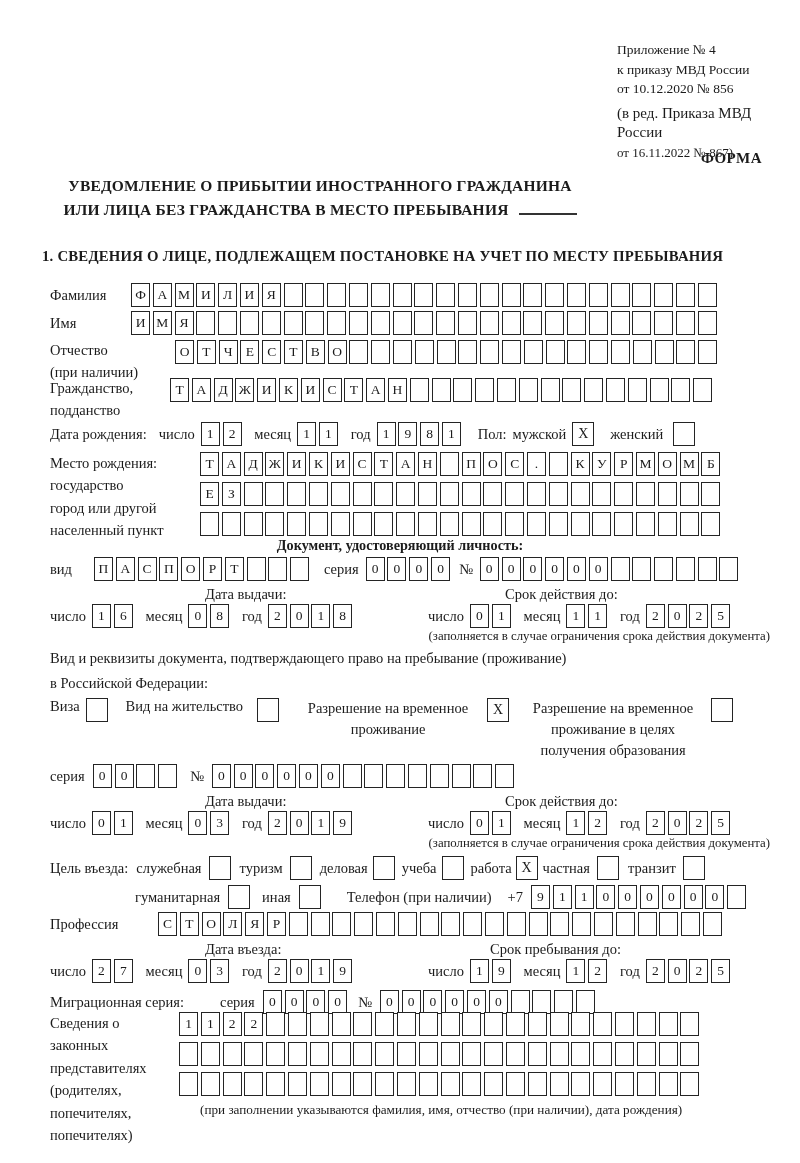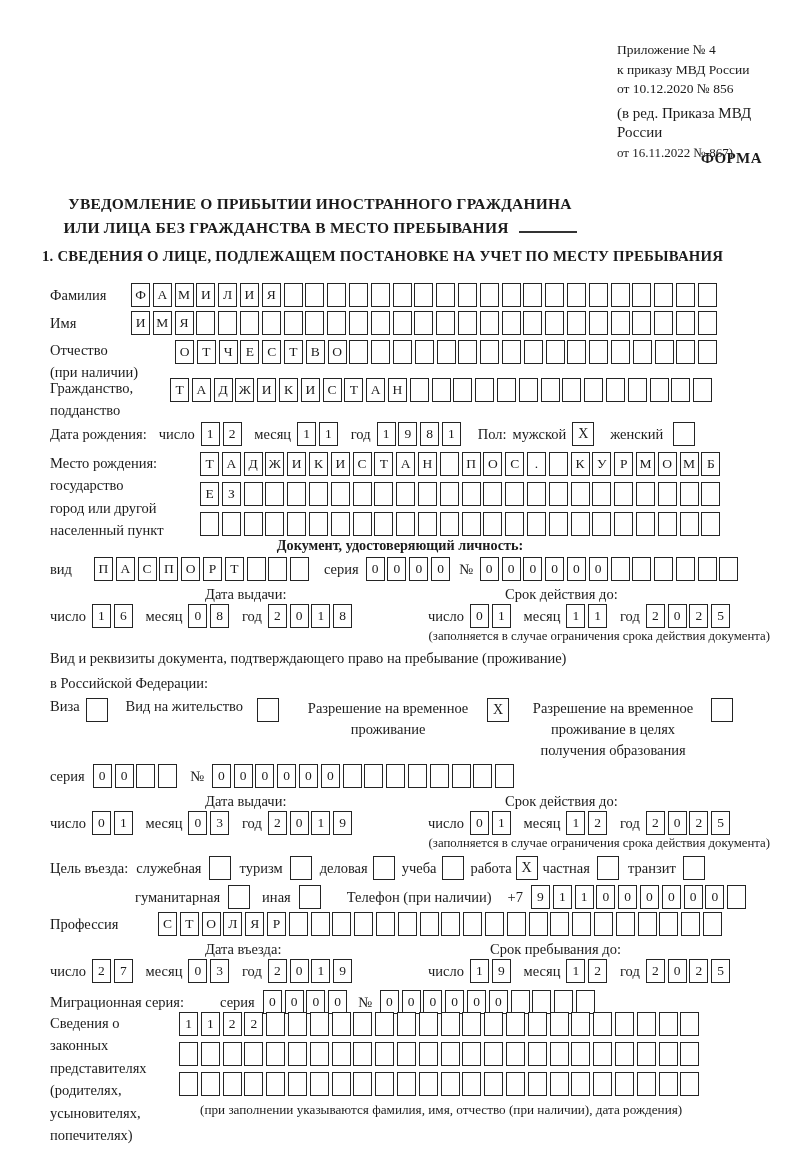--- a/index.html
+++ b/index.html
@@ -50,21 +50,21 @@
   <div class="abs annex" style="left:617px;top:40px;">
     <div>Приложение № 4</div>
     <div>к приказу МВД России</div>
     <div>от 10.12.2020 № 856</div>
     <div style="margin-top:5px;font-size:15px;">(в ред. Приказа МВД России</div>
     <div style="font-size:13px;">от 16.11.2022 № 867)</div>
   </div>
 
   <div class="abs bold" style="top:150px;left:0;right:38px;text-align:right;font-size:15px;letter-spacing:.5px;">ФОРМА</div>
 
-  <div class="abs title" style="top:192px;left:0;width:640px;">
+  <div class="abs title" style="top:174px;left:0;width:640px;">
     <div>УВЕДОМЛЕНИЕ О ПРИБЫТИИ ИНОСТРАННОГО ГРАЖДАНИНА</div>
     <div><span>ИЛИ ЛИЦА БЕЗ ГРАЖДАНСТВА В МЕСТО ПРЕБЫВАНИЯ</span><span class="blank"></span></div>
   </div>
 
   <div class="abs bold" style="top:248px;left:42px;font-size:14.8px;letter-spacing:.2px;">1. СВЕДЕНИЯ О ЛИЦЕ, ПОДЛЕЖАЩЕМ ПОСТАНОВКЕ НА УЧЕТ ПО МЕСТУ ПРЕБЫВАНИЯ</div>
 
   <div class="abs row" style="top:283px;left:50px;">
     <span class="lbl" style="width:81px;">Фамилия</span>
     <span class="cells"><span class="cell">Ф</span><span class="cell">А</span><span class="cell">М</span><span class="cell">И</span><span class="cell">Л</span><span class="cell">И</span><span class="cell">Я</span><span class="cell"></span><span class="cell"></span><span class="cell"></span><span class="cell"></span><span class="cell"></span><span class="cell"></span><span class="cell"></span><span class="cell"></span><span class="cell"></span><span class="cell"></span><span class="cell"></span><span class="cell"></span><span class="cell"></span><span class="cell"></span><span class="cell"></span><span class="cell"></span><span class="cell"></span><span class="cell"></span><span class="cell"></span><span class="cell"></span></span>
   </div>
@@ -250,21 +250,21 @@
     <span class="cells"><span class="cell">0</span><span class="cell">0</span><span class="cell">0</span><span class="cell">0</span></span>
     <span class="lbl" style="margin-left:8px;margin-right:8px;">№</span>
     <span class="cells"><span class="cell">0</span><span class="cell">0</span><span class="cell">0</span><span class="cell">0</span><span class="cell">0</span><span class="cell">0</span><span class="cell"></span><span class="cell"></span><span class="cell"></span><span class="cell"></span></span>
   </div>
 
   <div class="abs" style="top:1012px;left:50px;">
     <div class="labelcol">Сведения о</div>
     <div class="labelcol">законных</div>
     <div class="labelcol">представителях</div>
     <div class="labelcol">(родителях,</div>
-    <div class="labelcol">усыновителях,</div>
+    <div class="labelcol">попечителях,</div>
     <div class="labelcol">попечителях)</div>
   </div>
   <div class="abs cells" style="top:1012px;left:179px;"><span class="cell">1</span><span class="cell">1</span><span class="cell">2</span><span class="cell">2</span><span class="cell"></span><span class="cell"></span><span class="cell"></span><span class="cell"></span><span class="cell"></span><span class="cell"></span><span class="cell"></span><span class="cell"></span><span class="cell"></span><span class="cell"></span><span class="cell"></span><span class="cell"></span><span class="cell"></span><span class="cell"></span><span class="cell"></span><span class="cell"></span><span class="cell"></span><span class="cell"></span><span class="cell"></span><span class="cell"></span></div>
   <div class="abs cells" style="top:1042px;left:179px;"><span class="cell"></span><span class="cell"></span><span class="cell"></span><span class="cell"></span><span class="cell"></span><span class="cell"></span><span class="cell"></span><span class="cell"></span><span class="cell"></span><span class="cell"></span><span class="cell"></span><span class="cell"></span><span class="cell"></span><span class="cell"></span><span class="cell"></span><span class="cell"></span><span class="cell"></span><span class="cell"></span><span class="cell"></span><span class="cell"></span><span class="cell"></span><span class="cell"></span><span class="cell"></span><span class="cell"></span></div>
   <div class="abs cells" style="top:1072px;left:179px;"><span class="cell"></span><span class="cell"></span><span class="cell"></span><span class="cell"></span><span class="cell"></span><span class="cell"></span><span class="cell"></span><span class="cell"></span><span class="cell"></span><span class="cell"></span><span class="cell"></span><span class="cell"></span><span class="cell"></span><span class="cell"></span><span class="cell"></span><span class="cell"></span><span class="cell"></span><span class="cell"></span><span class="cell"></span><span class="cell"></span><span class="cell"></span><span class="cell"></span><span class="cell"></span><span class="cell"></span></div>
 
   <div class="abs" style="top:1102px;left:200px;font-size:13.2px;">(при заполнении указываются фамилия, имя, отчество (при наличии), дата рождения)</div>
 
 </div>
 

